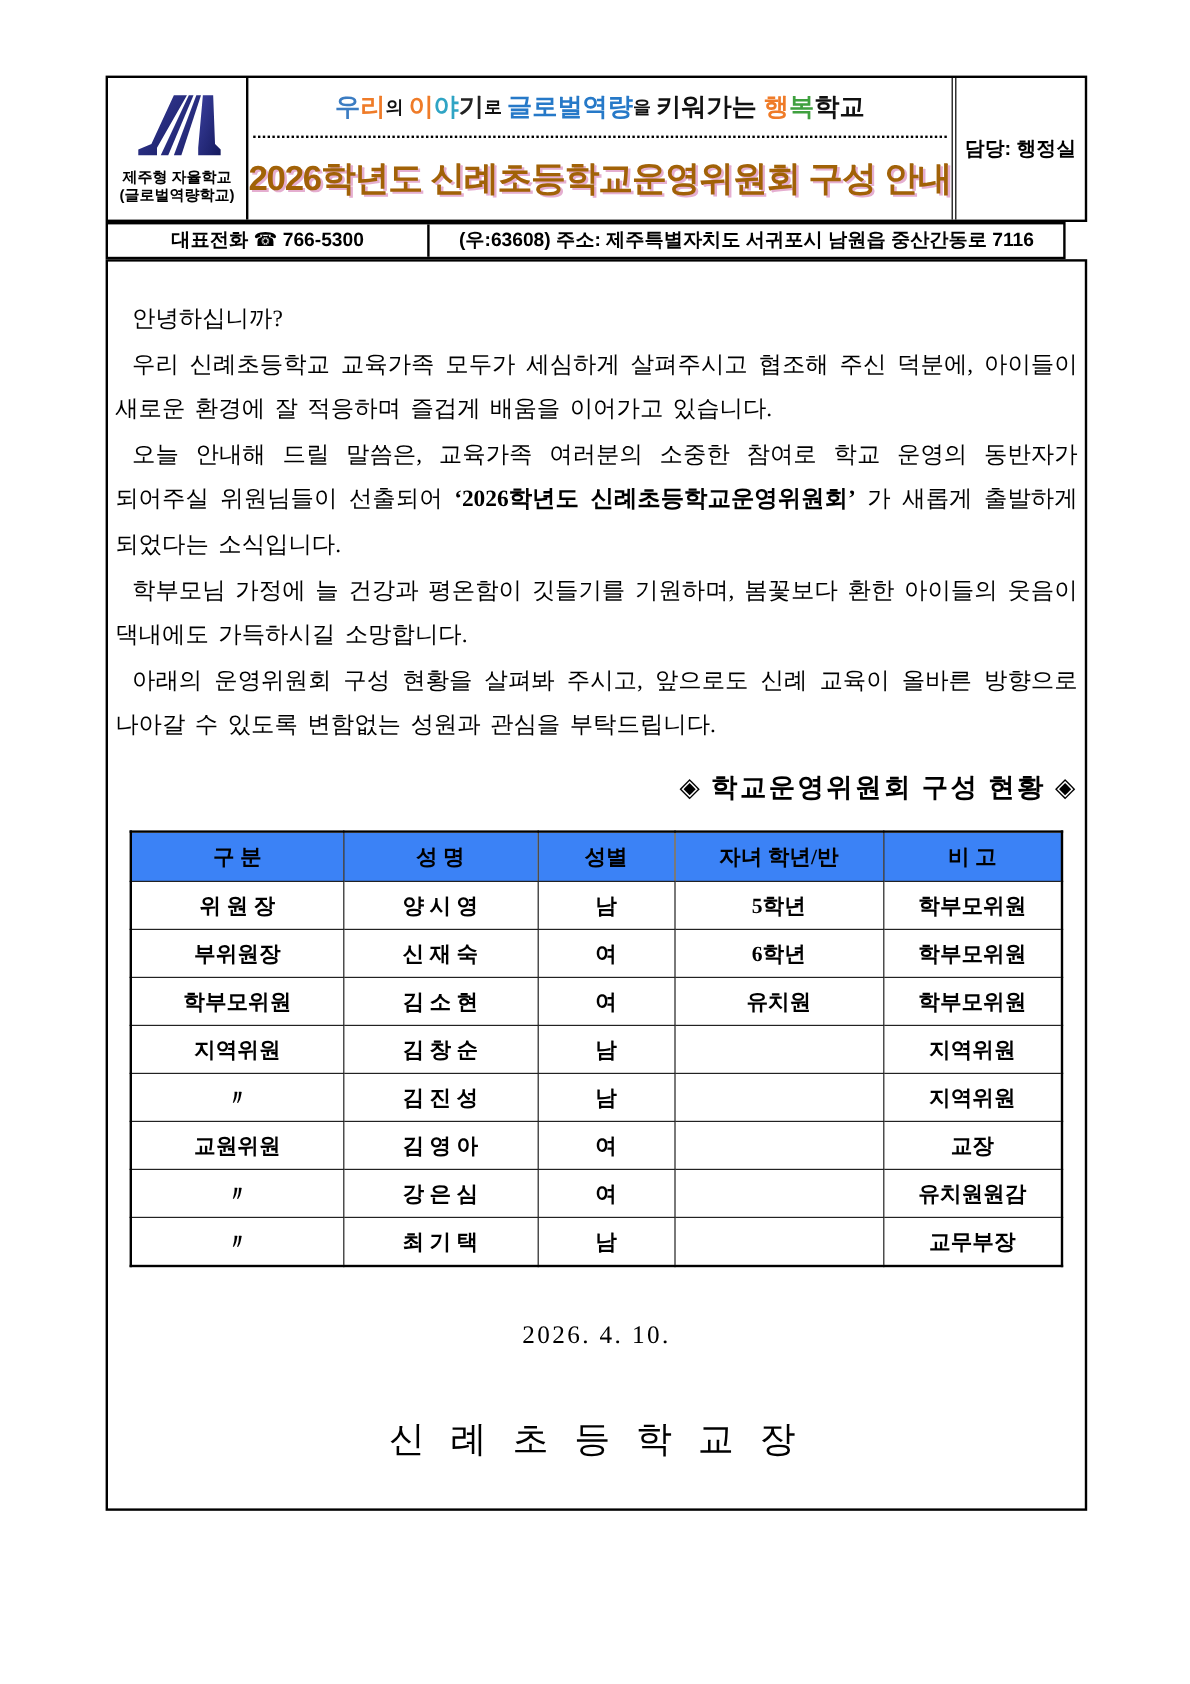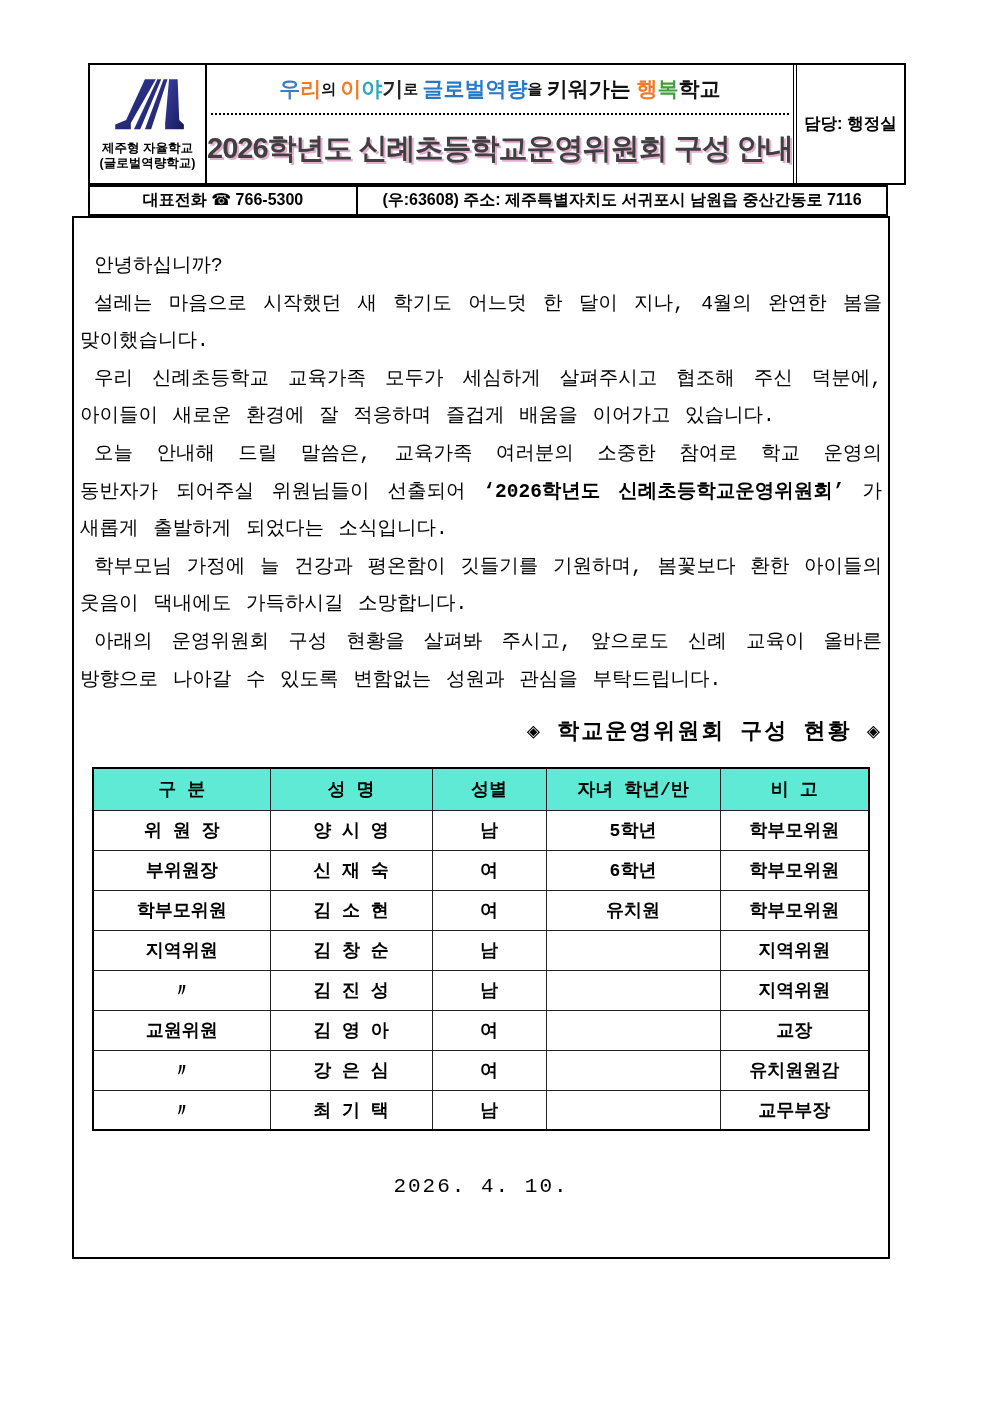--- a/index.html
+++ b/index.html
@@ -30,42 +30,42 @@
   .slogan-row {
     height:50px; display:flex; align-items:center; justify-content:center;
     border-bottom:2px dotted #000; margin:0 4px;
     font-family:"Liberation Sans","DejaVu Sans",sans-serif;
     font-weight:bold; font-size:21px; white-space:pre;
   }
   .title-row { flex:1; display:flex; align-items:center; justify-content:center; }
   .doc-title {
     font-family:"Liberation Sans","DejaVu Sans",sans-serif;
     font-weight:bold; font-size:29px; letter-spacing:-1px;
-    color:#404040; text-shadow:2px 2px 0 #e5aed0;
+    color:#a16207; text-shadow:2px 2px 0 #e5aed0;
     white-space:nowrap;
   }
   .staff-cell {
     width:115px; display:flex; align-items:center; justify-content:center;
     font-family:"Liberation Sans","DejaVu Sans",sans-serif;
     font-weight:bold; font-size:16.5px;
   }
 
   
   .phone-row {
     position:absolute; left:88px; top:185px; width:800px; height:31px;
     border:2px solid #000; border-top:2px solid #000; display:flex; background:#fff;
     font-family:"Liberation Sans","DejaVu Sans",sans-serif; font-weight:bold; font-size:16px;
   }
   .phone-cell { width:268px; border-right:2px solid #000; display:flex; align-items:center; justify-content:center; }
   .addr-cell  { flex:1; display:flex; align-items:center; justify-content:center; white-space:nowrap; }
 
   
   .main-box {
-    position:absolute; left:72px; top:216px; width:818px; height:1043px;
-    border:2px solid #000; background:#fff; padding:30px 6px 0 6px; overflow:hidden;font-family:Liberation Mono, monospace;
+    position:absolute; left:88px; top:216px; width:818px; height:1043px;
+    border:2px solid #000; background:#fff; padding:30px 6px 0 6px; overflow:hidden;
   }
   .letter p {
     font-size:19.5px; line-height:37.6px; text-align:justify;
     text-indent:14px; word-spacing:3px; word-break:keep-all;
   }
   .bold-inline { font-weight:bold; }
 
   .section-heading {
     margin-top:17px; text-align:right;
     font-size:22px; font-weight:bold; letter-spacing:2px;
@@ -73,21 +73,21 @@
 
   
   .committee-table {
     width:776px; margin:21px auto 0 auto; border-collapse:collapse;
     border:2px solid #000; table-layout:fixed;
   }
   .committee-table th, .committee-table td {
     border:1.5px solid #222; text-align:center; vertical-align:middle;
     font-size:18px; font-weight:bold; height:40px; white-space:nowrap; overflow:hidden;
   }
-  .committee-table th { background:#5eead4; height:42px; }
+  .committee-table th { background:#3b82f6; height:42px; }
   .col-gubun { width:177px; } .col-name { width:162px; } .col-sex { width:114px; }
   .col-grade { width:174px; } .col-note { width:149px; }
 
   
   .doc-date { margin-top:44px; text-align:center; font-size:21px; letter-spacing:2px; }
   .doc-signer { margin-top:54px; text-align:center; font-size:30px; letter-spacing:7px; white-space:nowrap; }
 </style>
 </head>
 <body>
 
@@ -124,21 +124,20 @@
   </div>
 
   <div class="phone-row">
     <div class="phone-cell">대표전화 ☎ 766-5300</div>
     <div class="addr-cell">(우:63608) 주소: 제주특별자치도 서귀포시 남원읍 중산간동로 7116</div>
   </div>
 
   <div class="main-box">
     <div class="letter">
       <p>안녕하십니까?</p>
-      <p>설레는 마음으로 시작했던 새 학기도 어느덧 한 달이 지나, 4월의 완연한 봄을 맞이했습니다.</p>
       <p>우리 신례초등학교 교육가족 모두가 세심하게 살펴주시고 협조해 주신 덕분에, 아이들이 새로운 환경에 잘 적응하며 즐겁게 배움을 이어가고 있습니다.</p>
       <p><span>오늘 안내해 드릴 말씀은, 교육가족 여러분의 소중한 참여로 학교 운영의 동반자가 되어주실 위원님들이 선출되어 </span><span class="bold-inline">‘2026학년도 신례초등학교운영위원회’</span><span> 가 새롭게 출발하게 되었다는 소식입니다.</span></p>
       <p>학부모님 가정에 늘 건강과 평온함이 깃들기를 기원하며, 봄꽃보다 환한 아이들의 웃음이 댁내에도 가득하시길 소망합니다.</p>
       <p>아래의 운영위원회 구성 현황을 살펴봐 주시고, 앞으로도 신례 교육이 올바른 방향으로 나아갈 수 있도록 변함없는 성원과 관심을 부탁드립니다.</p>
     </div>
 
     <div class="section-heading">◈  학교운영위원회 구성 현황  ◈</div>
 
     <table class="committee-table">
       <colgroup>

